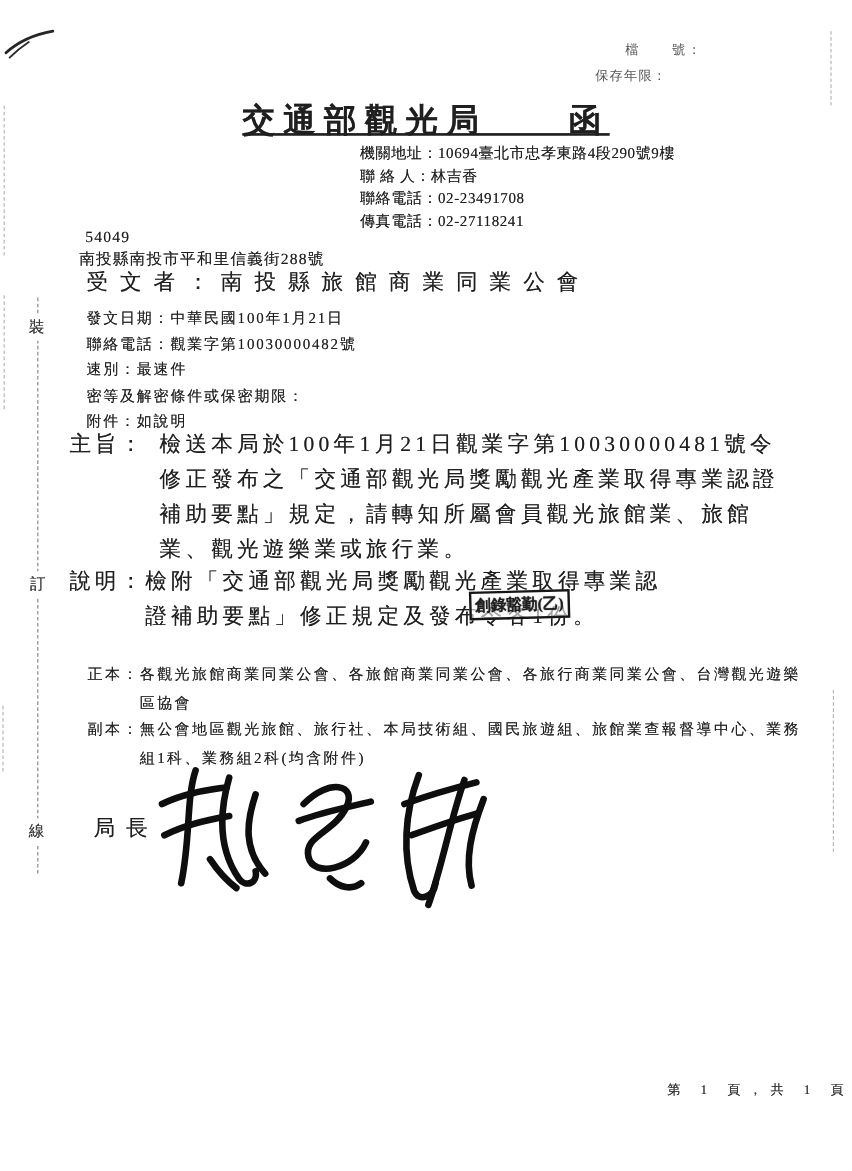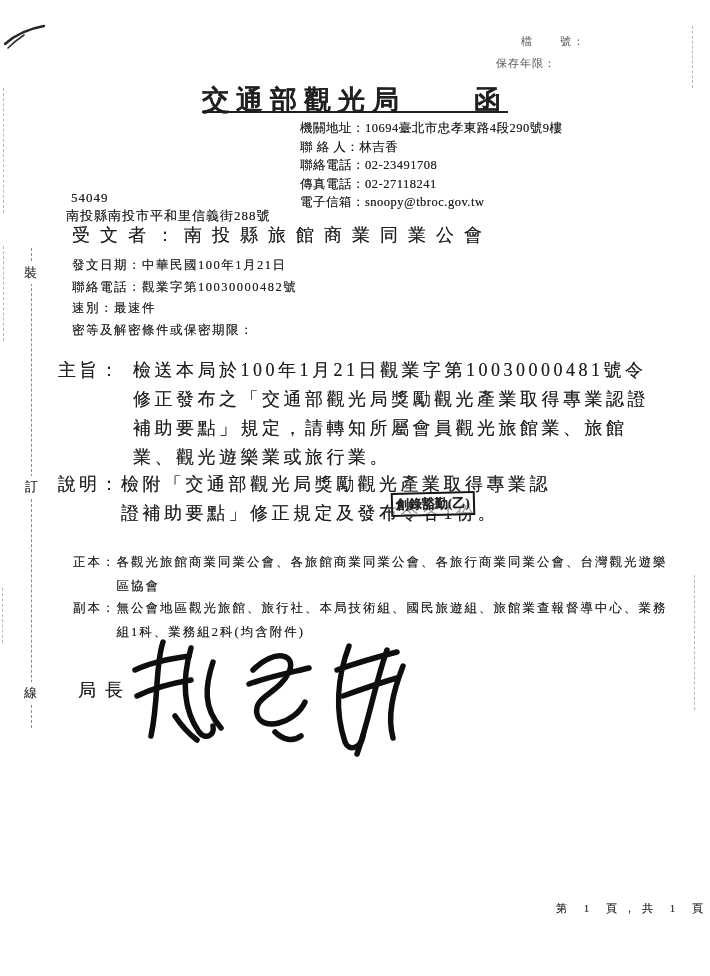--- a/index.html
+++ b/index.html
@@ -104,32 +104,32 @@
   <div class="abs edge-dash edge-l2"></div>
   <div class="abs edge-dash edge-l3"></div>
 
   <div class="abs scan doc-title">交通部觀光局　　函</div>
 
   <div class="abs scan agency-block">
     <div>機關地址：10694臺北市忠孝東路4段290號9樓</div>
     <div>聯 絡 人：林吉香</div>
     <div>聯絡電話：02-23491708</div>
     <div>傳真電話：02-27118241</div>
-    <div>電子信箱：snoopy@tbroc.gov.tw</div>
   </div>
 
   <div class="abs scan zip-line">54049</div>
   <div class="abs scan recipient-addr">南投縣南投市平和里信義街288號</div>
   <div class="abs scan recipient-line">受文者：南投縣旅館商業同業公會</div>
 
   <div class="abs scan meta-block">
     <div>發文日期：中華民國100年1月21日</div>
     <div>聯絡電話：觀業字第10030000482號</div>
     <div>速別：最速件</div>
     <div>密等及解密條件或保密期限：</div>
+    <div>附件：如說明</div>
   </div>
 
   <div class="abs scan para subject-block">
     <span class="plabel">主旨：</span>
     <span class="pbody">檢送本局於100年1月21日觀業字第10030000481號令修正發布之「交通部觀光局獎勵觀光產業取得專業認證補助要點」規定，請轉知所屬會員觀光旅館業、旅館業、觀光遊樂業或旅行業。</span>
   </div>
 
   <div class="abs scan para desc-block">
     <span class="plabel">說明：</span>
     <span class="pbody">檢附「交通部觀光局獎勵觀光產業取得專業認證補助要點」修正規定及發布令各1份。</span>

